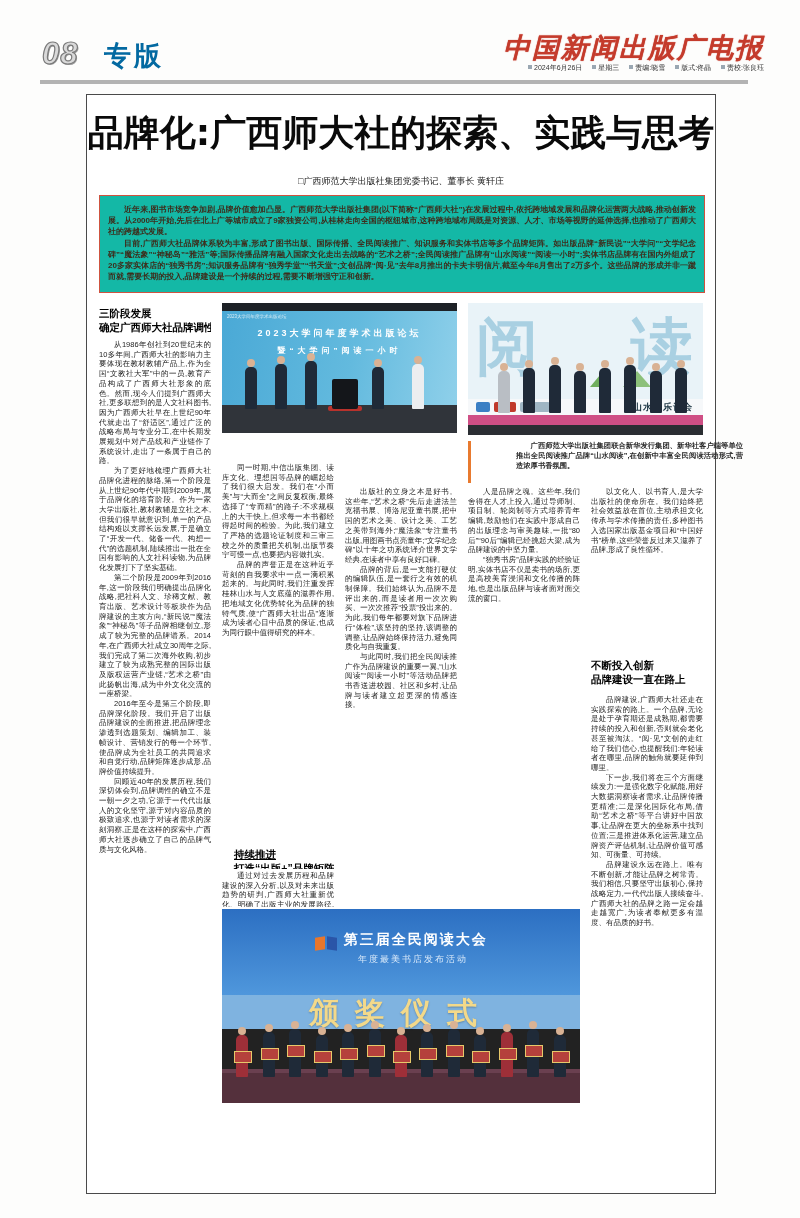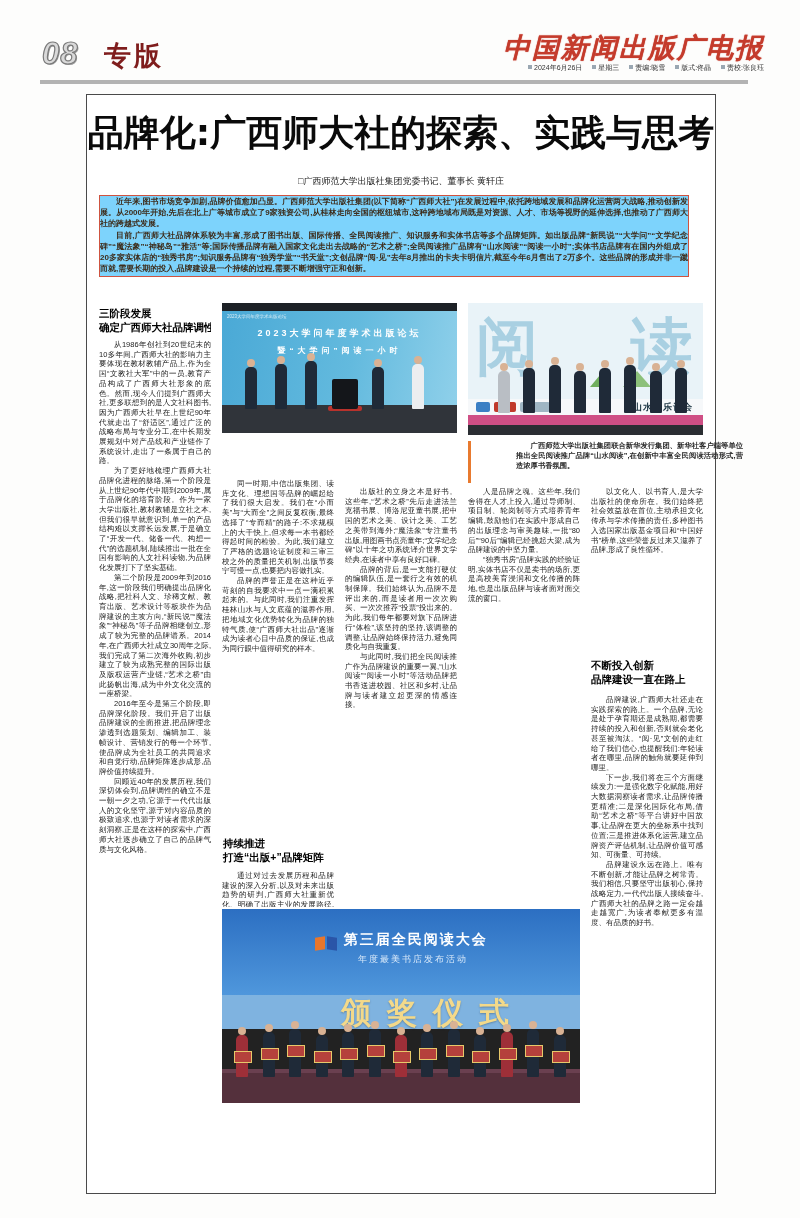--- a/index.html
+++ b/index.html
@@ -1,35 +1,35 @@
 <!DOCTYPE html>
 <html><head>
 <meta charset="utf-8">
 <style>
   html,body{margin:0;padding:0;background:#ffffff;}
   #page{position:relative;width:800px;height:1218px;background:#fdfdfc;overflow:hidden;
         font-family:"Liberation Sans",sans-serif;}
   
   .hdr-pagenum{position:absolute;left:42px;top:36px;font-size:31px;font-weight:900;font-style:italic;
         color:#d9d9d9;-webkit-text-stroke:1.2px #7a7a7a;text-shadow:1px 1px 0 #9a9a9a;letter-spacing:1px;}
-  .hdr-section{position:absolute;left:104px;top:38px;font-size:27px;font-weight:900;color:#7f1d1d;letter-spacing:3px;}
+  .hdr-section{position:absolute;left:104px;top:38px;font-size:27px;font-weight:900;color:#0369a1;letter-spacing:3px;}
   .masthead{position:absolute;right:36px;top:30px;width:420px;text-align:right;
         font-family:"DejaVu Serif",serif;font-style:italic;font-weight:bold;
         font-size:27px;color:#c43b2c;letter-spacing:2px;text-shadow:0 0 1px #c43b2c;}
   .dateline{position:absolute;right:36px;top:63px;width:520px;text-align:right;font-size:7px;color:#333;}
   .dateline span.item{margin-left:8px;}
   .dateline i.sq{display:inline-block;width:4px;height:4px;background:#9aa7b2;margin-right:2px;vertical-align:1px;}
   .hdr-rule{position:absolute;left:40px;top:80px;width:708px;height:4px;background:#b3b3b3;}
   
   .frame{position:absolute;left:86px;top:94px;width:628px;height:1098px;border:1px solid #4a4a4a;background:#fff;}
   .headline{position:absolute;left:0;top:14px;width:100%;text-align:center;font-size:36px;font-weight:900;
         color:#0a0a0a;letter-spacing:0px;font-family:"DejaVu Sans",sans-serif;}
   .byline{position:absolute;left:0;top:80px;width:100%;text-align:center;font-size:9px;color:#222;}
-  .introbox{position:absolute;left:12px;top:100px;width:588px;height:80px;background:#7dd3fc;
-        border:1px solid #cf5340;overflow:hidden;}
+  .introbox{position:absolute;left:12px;top:100px;width:588px;height:80px;background:#14b8a6;
+        border:1px solid #cf5340;padding:8px;overflow:hidden;}
   .introbox p{margin:0;font-size:8px;line-height:11.2px;color:#3d2d1c;font-weight:600;
         text-align:justify;text-indent:2em;}
   
   .col{position:absolute;width:112px;overflow:hidden;}
   .body p{margin:0;font-size:7.5px;line-height:9.7px;color:#1c1c1c;text-align:justify;text-indent:2em;}
   .subhead{font-size:10.5px;font-weight:800;line-height:14px;color:#000;margin:3px 0 6px 0;}
   .subhead div{white-space:nowrap;}
   
   .photo{position:absolute;overflow:hidden;background:#222;}
   .caption{position:absolute;overflow:hidden;}
@@ -68,21 +68,21 @@
   
   .p3-top{position:absolute;left:0;top:0;width:100%;height:86px;
         background:linear-gradient(180deg,#2c6fc2 0%,#4f97dc 100%);}
   .p3-logo{position:absolute;left:26%;top:26px;width:22px;height:16px;}
   .p3-logo .pg1{position:absolute;left:0;top:2px;width:10px;height:13px;background:#e8762c;transform:skewY(-8deg);}
   .p3-logo .pg2{position:absolute;right:0;top:2px;width:10px;height:13px;background:#2a55a8;transform:skewY(8deg);}
   .p3-title{position:absolute;left:34%;top:22px;font-size:14px;font-weight:800;color:#fff;letter-spacing:2px;}
   .p3-sub{position:absolute;left:38%;top:44px;font-size:9px;color:#d8e9fa;letter-spacing:2px;}
   .p3-mid{position:absolute;left:0;top:86px;width:100%;height:34px;background:#7fb3e0;}
   .p3-award{position:absolute;left:0;top:84px;width:100%;text-align:center;font-size:30px;font-weight:900;
-        color:#f3d98a;letter-spacing:16px;text-shadow:0 1px 2px rgba(0,0,0,.25);padding-left:32px;}
+        color:#f3d98a;letter-spacing:16px;text-shadow:0 1px 2px rgba(0,0,0,.25);}
   .p3-floor{position:absolute;left:0;bottom:0;width:100%;height:32px;background:#54303c;}
   .p3-edge{position:absolute;left:0;bottom:30px;width:100%;height:4px;background:#6a4050;}
 </style>
 </head>
 <body>
 
 <div id="page">
 
   <div class="hdr-pagenum">08</div>
   <div class="hdr-section">专版</div>
@@ -165,26 +165,26 @@
           <div class="person" style="left: calc(56.25% - 6px); height: 45px;"></div>
           <div class="person" style="left: calc(68.75% - 6px); height: 48px;"></div>
           <div class="person" style="left: calc(81.25% - 6px); height: 42px;"></div>
           <div class="person" style="left: calc(93.75% - 6px); height: 45px;"></div>
         </div>
     </div>
     <div class="caption barred" style="left:381px;top:346px;width:227px;height:42px;padding-left:45px;">
       <p>广西师范大学出版社集团联合新华发行集团、新华社客户端等单位推出全民阅读推广品牌“山水阅读”,在创新中丰富全民阅读活动形式,营造浓厚书香氛围。</p>
     </div>
 
-    <div class="col body" style="left:135px;top:384px;height:345px;">
+    <div class="col body" style="left:135px;top:368px;height:345px;">
       <p>同一时期,中信出版集团、读库文化、理想国等品牌的崛起给了我们很大启发。我们在“小而美”与“大而全”之间反复权衡,最终选择了“专而精”的路子:不求规模上的大干快上,但求每一本书都经得起时间的检验。为此,我们建立了严格的选题论证制度和三审三校之外的质量把关机制,出版节奏宁可慢一点,也要把内容做扎实。</p>
       <p>品牌的声誉正是在这种近乎苛刻的自我要求中一点一滴积累起来的。与此同时,我们注重发挥桂林山水与人文底蕴的滋养作用,把地域文化优势转化为品牌的独特气质,使“广西师大社出品”逐渐成为读者心目中品质的保证,也成为同行眼中值得研究的样本。</p>
     </div>
     <div class="col" style="left:135px;top:740px;height:34px;">
-      <div class="subhead" style="margin:1px;">
+      <div class="subhead" style="margin:12px;text-decoration:underline;">
         <div>持续推进</div>
         <div>打造“出版+”品牌矩阵</div>
       </div>
     </div>
     <div class="col body" style="left:135px;top:776px;height:36px;">
       <p>通过对过去发展历程和品牌建设的深入分析,以及对未来出版趋势的研判,广西师大社重新优化、明确了出版主业的发展路径,确定开合自身特点和市场需求的发展方向。</p>
     </div>
 
     <div class="col body" style="left:258px;top:392px;height:418px;">
       <p>出版社的立身之本是好书。这些年,“艺术之桥”先后走进法兰克福书展、博洛尼亚童书展,把中国的艺术之美、设计之美、工艺之美带到海外;“魔法象”专注童书出版,用图画书点亮童年;“文学纪念碑”以十年之功系统译介世界文学经典,在读者中享有良好口碑。</p>

